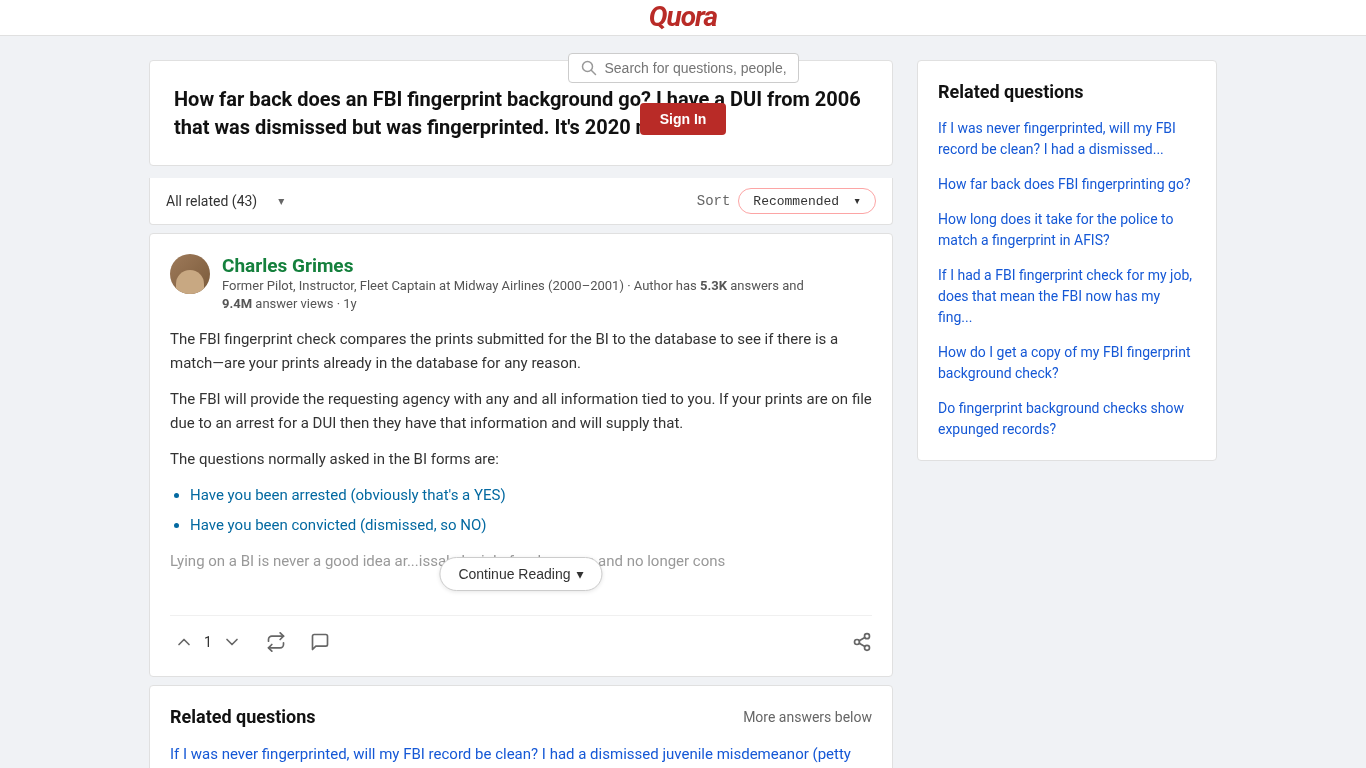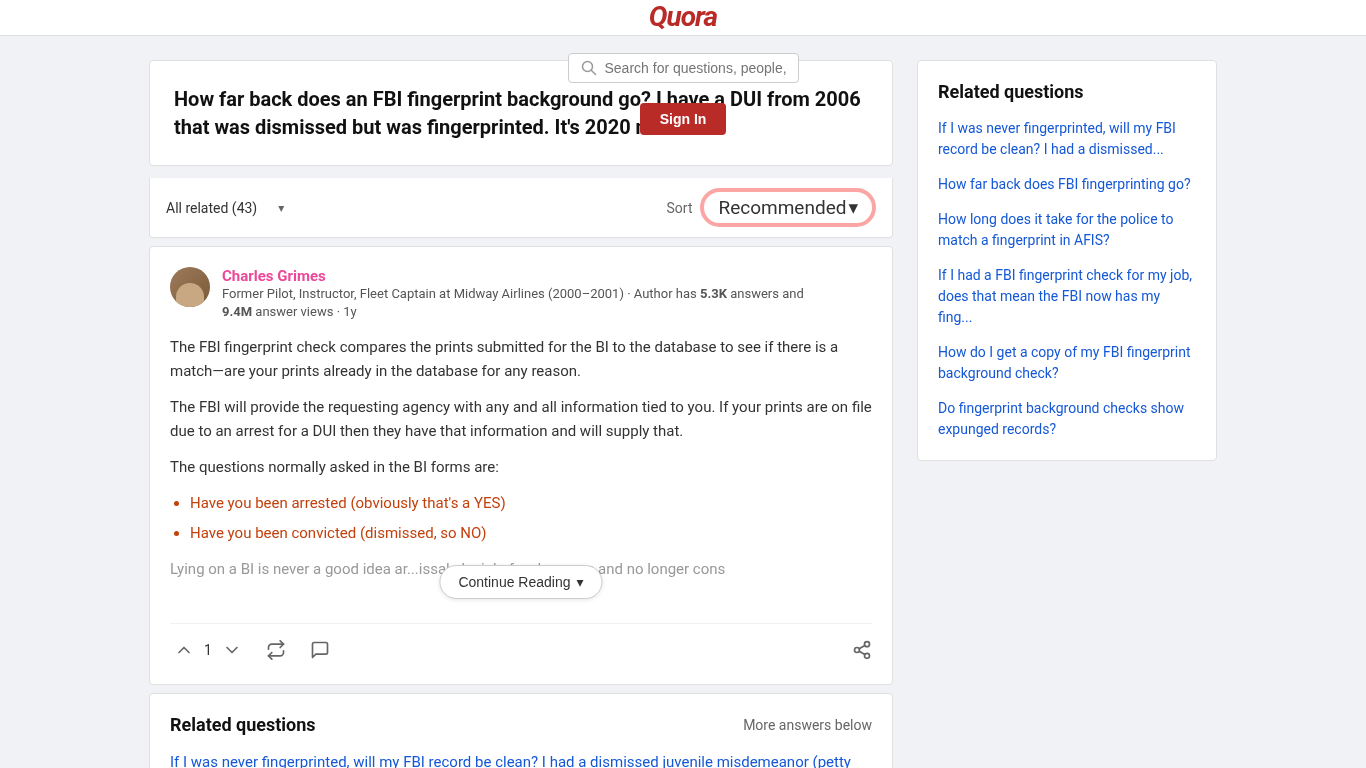--- a/index.html
+++ b/index.html
@@ -111,32 +111,33 @@
     .chevron-down {
       font-size: 12px;
       color: #666;
     }
     .sort-area {
       display: flex;
       align-items: center;
       gap: 8px;
       font-size: 14px;
       color: #666;
+      font-family: Liberation Mono, monospace;
     }
     .sort-dropdown {
-      border: 4px solid #fca5a5;
+      border: 1px solid #fca5a5;
       border-radius: 20px;
       padding: 4px 14px;
-      font-size: 19px;
+      font-size: 13px;
       color: #333;
       background: #fff;
       cursor: pointer;
       display: flex;
       align-items: center;
-      gap: 2px;
+      gap: 14px;
     }
 
     
     .answer-card {
       background: #fff;
       border: 1px solid #e0e0e0;
       border-radius: 4px;
       padding: 20px;
       margin-bottom: 8px;
     }
@@ -158,43 +159,43 @@
     }
     .avatar-silhouette {
       width: 28px;
       height: 28px;
       background: #c8a882;
       border-radius: 50% 50% 0 0;
       margin-bottom: -4px;
     }
     .author-info { flex: 1; }
     .author-name {
-      font-size: 15px;
+      font-size: 19px;
       font-weight: 700;
-      color: #ec4899;
+      color: #15803d;
     }
     .author-bio {
       font-size: 13px;
       color: #555;
       line-height: 1.4;
     }
 
     .answer-text {
       font-size: 15px;
       color: #333;
       line-height: 1.6;
       margin-bottom: 12px;
     }
     .answer-text p { margin-bottom: 12px; }
     .bullet-list {
       margin: 8px 0 12px 20px;
     }
     .bullet-list li {
       font-size: 15px;
-      color: #c2410c;
+      color: #0369a1;
       line-height: 1.6;
       margin-bottom: 6px;
     }
 
     .continue-reading-wrapper {
       position: relative;
       margin-bottom: 16px;
     }
     .faded-text {
       color: #999;

